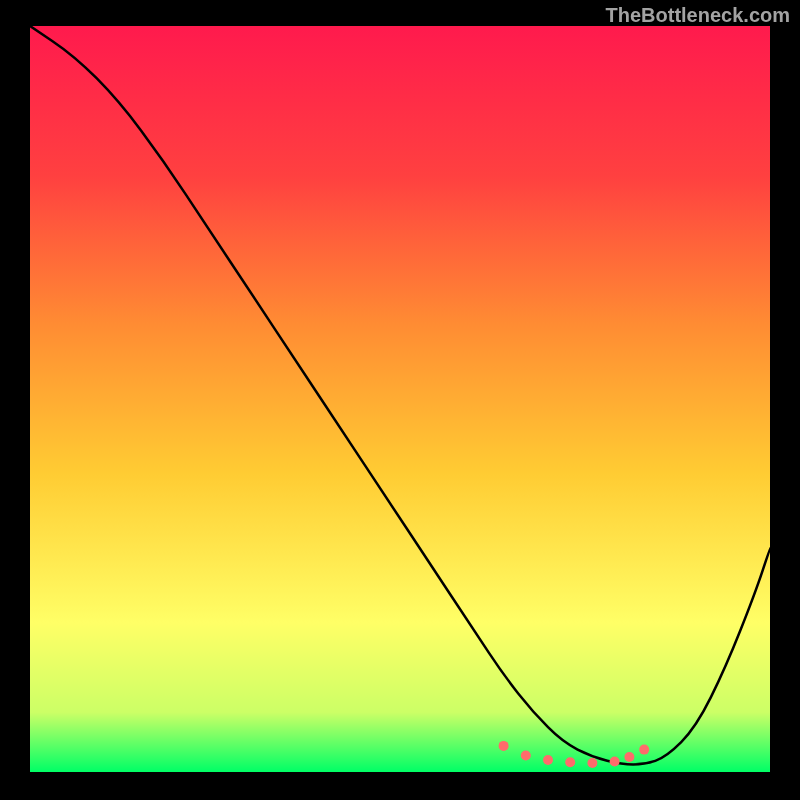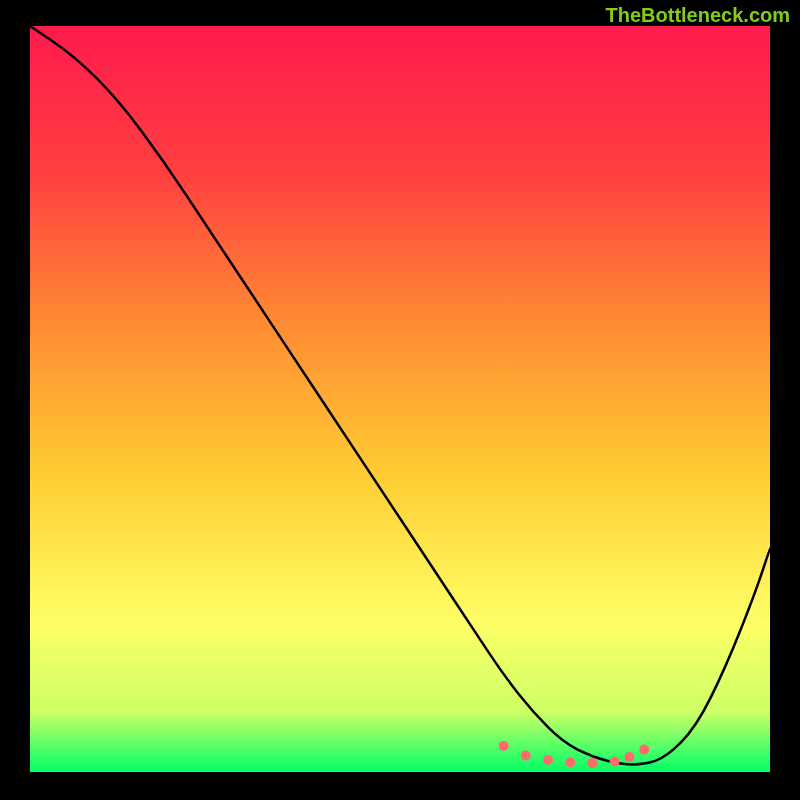--- a/index.html
+++ b/index.html
@@ -14,21 +14,21 @@
   .container {
     position: relative;
     width: 800px;
     height: 800px;
     background: #000;
   }
   .watermark {
     position: absolute;
     top: 4px;
     right: 10px;
-    color: #84cc16;
+    color: #a3a3a3;
     font-size: 20px;
     font-weight: bold;
     z-index: 10;
   }
   .plot-area {
     position: absolute;
     left: 30px;
     top: 26px;
     width: 740px;
     height: 746px;

